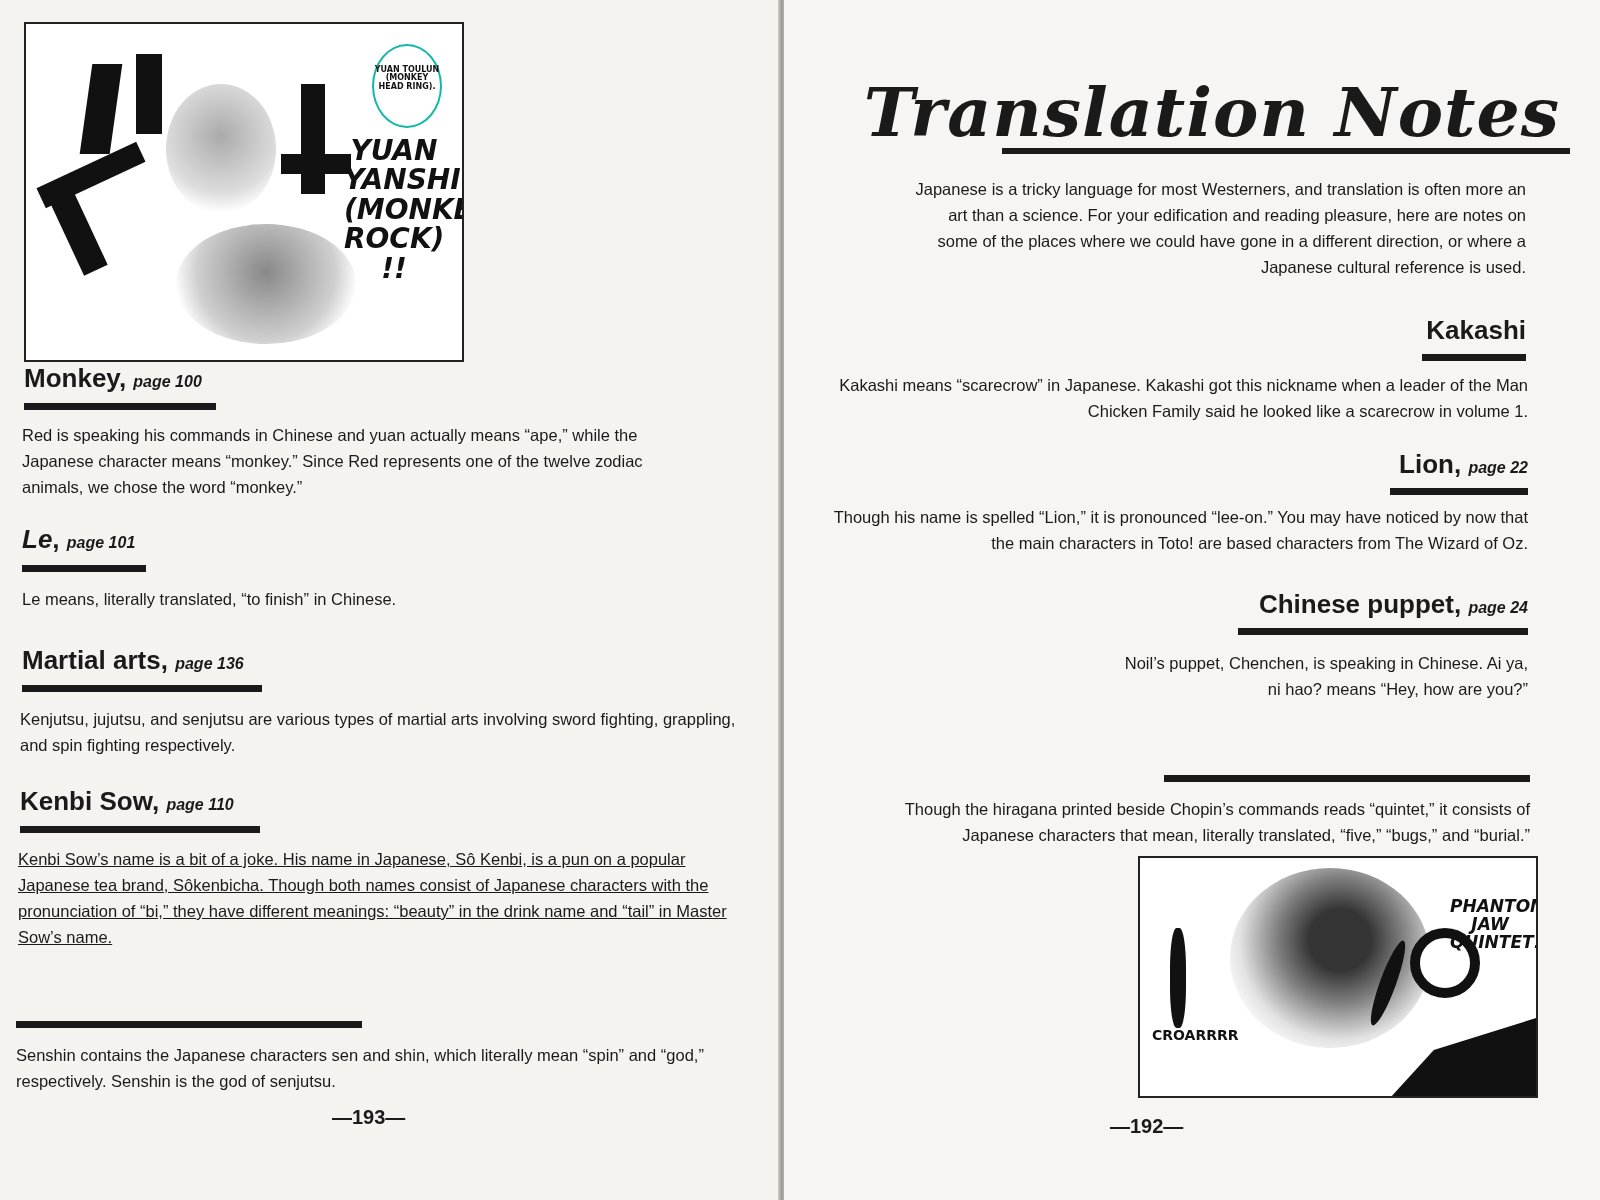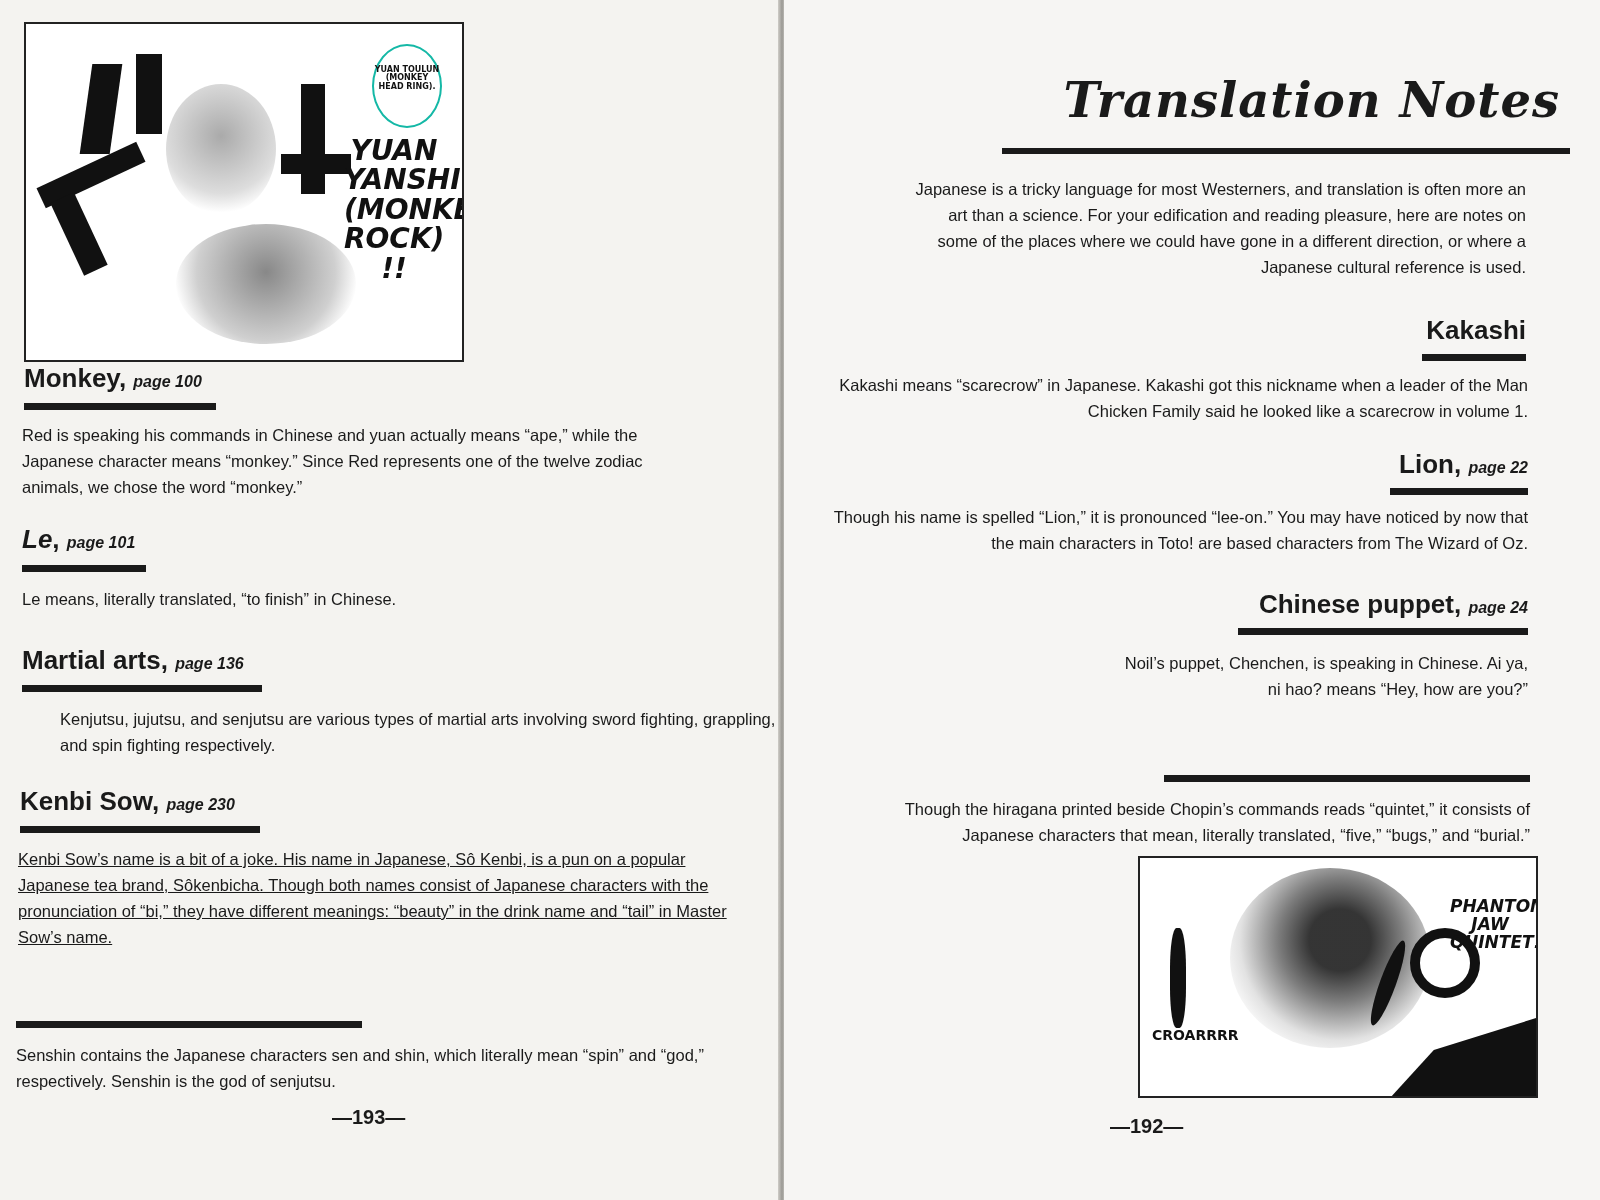--- a/index.html
+++ b/index.html
@@ -11,21 +11,21 @@
   .panel{position:absolute;border:2px solid #222;background:#fff;overflow:hidden;}
   .panel .sfx{position:absolute;font-family:"DejaVu Sans",sans-serif;font-weight:bold;font-style:italic;color:#111;text-align:center;line-height:1.05;}
   .panel .blk{position:absolute;background:#111;}
   .panel .shade{position:absolute;background:radial-gradient(circle at 50% 40%,#555,#bbb 60%,#fff 80%);opacity:.7;border-radius:50%;}
   h2{position:absolute;margin:0;font-size:26px;font-weight:bold;white-space:nowrap;}
   h2 .pg{font-size:16px;font-weight:bold;font-style:italic;}
   h2 .it{font-style:italic;}
   .rule{position:absolute;height:7px;background:#1a1a1a;}
   p{position:absolute;margin:0;font-size:16.5px;line-height:26px;}
   .r p{text-align:right;}
-  .title{position:absolute;font-family:"DejaVu Serif",serif;font-weight:bold;font-style:italic;font-size:48px;letter-spacing:1px;}
+  .title{position:absolute;font-family:"DejaVu Serif",serif;font-weight:bold;font-style:italic;font-size:68px;letter-spacing:1px;}
   .folio{position:absolute;font-size:20px;font-weight:bold;}
 </style>
 </head>
 <body>
 
 <div class="page left">
   <div class="panel" style="left:24px;top:22px;width:436px;height:336px;">
     <div class="blk" style="left:60px;top:40px;width:30px;height:90px;transform:skewX(-8deg)"></div>
     <div class="blk" style="left:110px;top:30px;width:26px;height:80px;"></div>
     <div class="blk" style="left:10px;top:140px;width:110px;height:22px;transform:rotate(-25deg)"></div>
@@ -41,23 +41,23 @@
   <h2 style="left:24px;top:363px;"><span>Monkey</span>, <span class="pg">page 100</span></h2>
   <div class="rule" style="left:24px;top:403px;width:192px;"></div>
   <p style="left:22px;top:422px;width:640px;">Red is speaking his commands in Chinese and yuan actually means “ape,” while the Japanese character means “monkey.” Since Red represents one of the twelve zodiac animals, we chose the word “monkey.”</p>
 
   <h2 style="left:22px;top:524px;"><span class="it">Le</span>, <span class="pg">page 101</span></h2>
   <div class="rule" style="left:22px;top:565px;width:124px;"></div>
   <p style="left:22px;top:586px;width:700px;">Le means, literally translated, “to finish” in Chinese.</p>
 
   <h2 style="left:22px;top:645px;"><span>Martial arts</span>, <span class="pg">page 136</span></h2>
   <div class="rule" style="left:22px;top:685px;width:240px;"></div>
-  <p style="left:20px;top:706px;width:720px;margin-left:40px;">Kenjutsu, jujutsu, and senjutsu are various types of martial arts involving sword fighting, grappling, and spin fighting respectively.</p>
+  <p style="left:20px;top:706px;width:720px;">Kenjutsu, jujutsu, and senjutsu are various types of martial arts involving sword fighting, grappling, and spin fighting respectively.</p>
 
-  <h2 style="left:20px;top:786px;"><span>Kenbi Sow</span>, <span class="pg">page 230</span></h2>
+  <h2 style="left:20px;top:786px;"><span>Kenbi Sow</span>, <span class="pg">page 110</span></h2>
   <div class="rule" style="left:20px;top:826px;width:240px;"></div>
   <p style="left:18px;top:846px;width:725px;text-decoration:underline;">Kenbi Sow’s name is a bit of a joke. His name in Japanese, Sô Kenbi, is a pun on a popular Japanese tea brand, Sôkenbicha. Though both names consist of Japanese characters with the pronunciation of “bi,” they have different meanings: “beauty” in the drink name and “tail” in Master Sow’s name.</p>
 
   <div class="rule" style="left:16px;top:1021px;width:346px;"></div>
   <p style="left:16px;top:1042px;width:720px;">Senshin contains the Japanese characters sen and shin, which literally mean “spin” and “god,” respectively. Senshin is the god of senjutsu.</p>
 
   <div class="folio" style="left:332px;top:1106px;">—193—</div>
 </div>
 
 <div class="gutter"></div>

